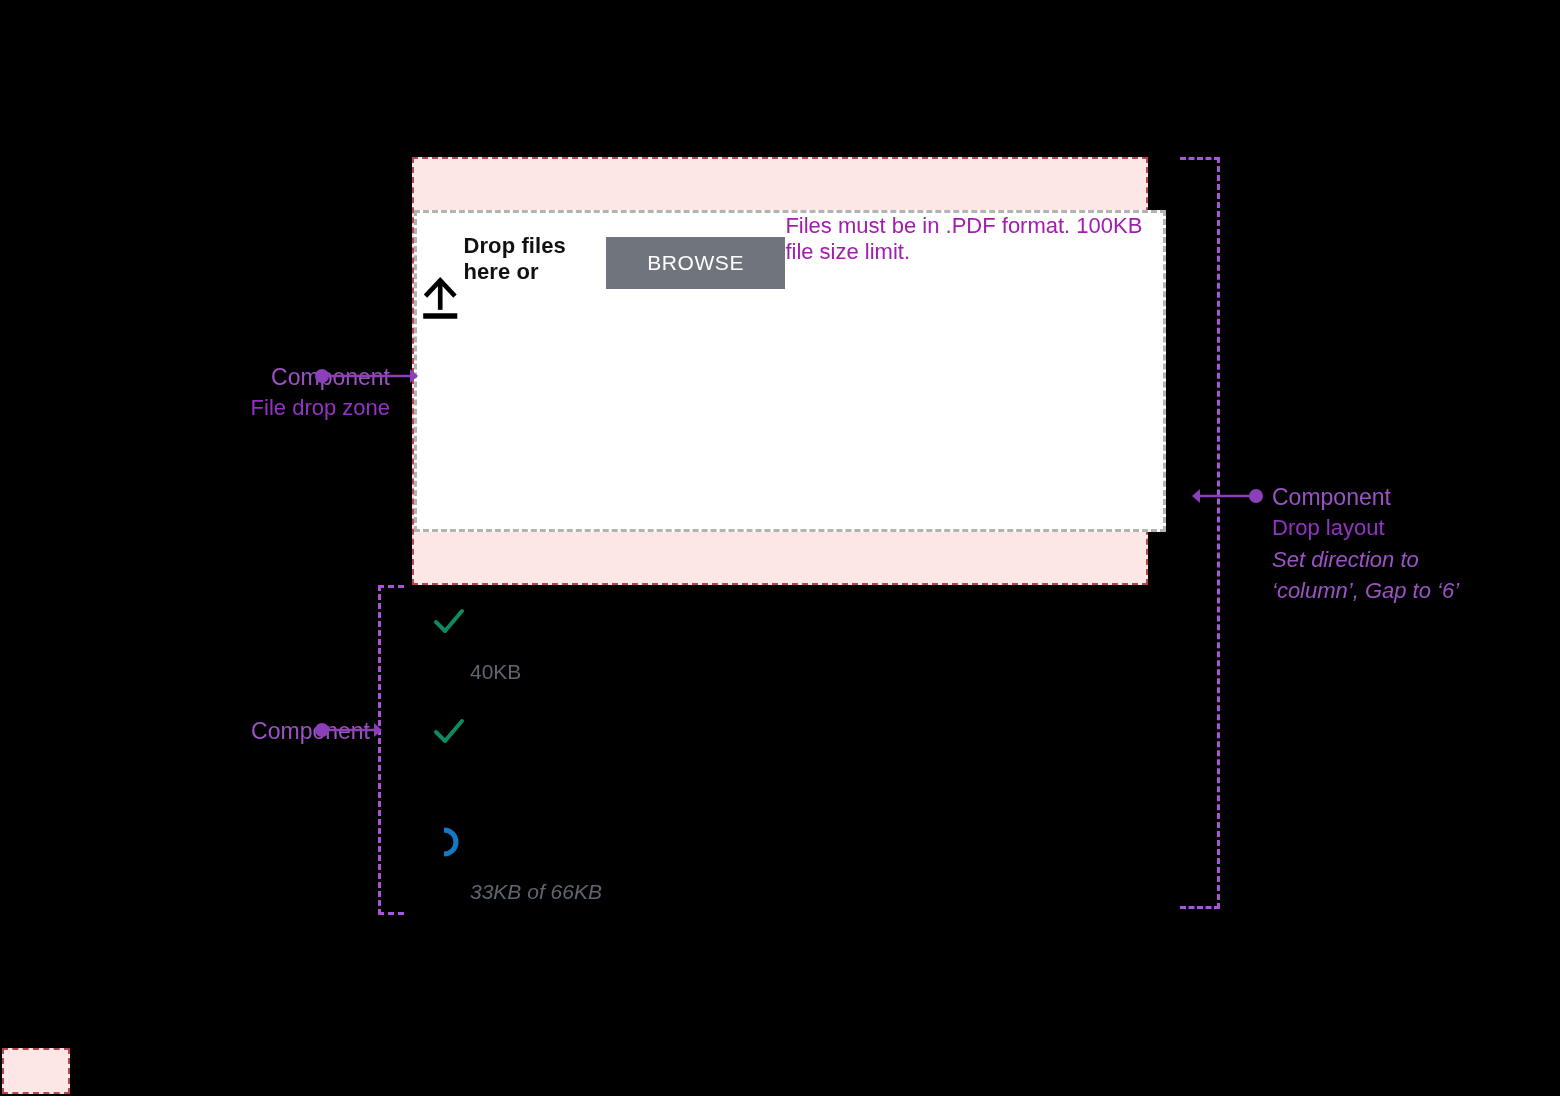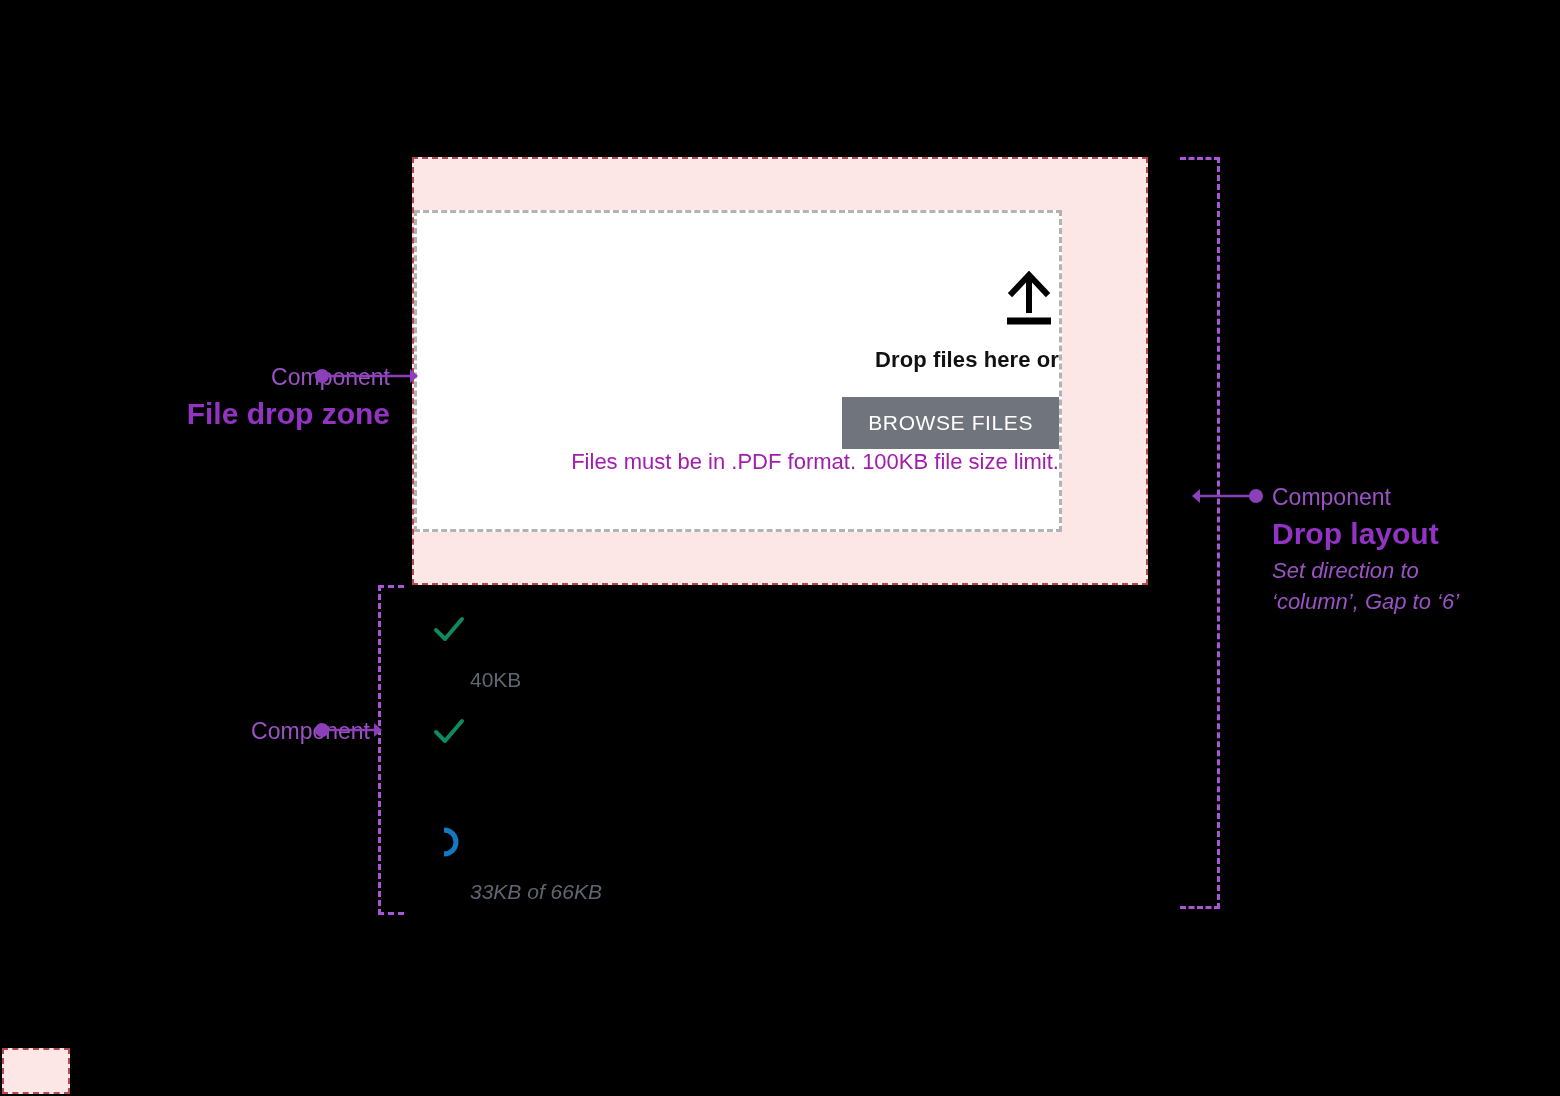--- a/index.html
+++ b/index.html
@@ -24,28 +24,28 @@
     width: 736px;
     height: 428px;
     background: #fce6e6;
     border: 2px dashed #b5484c;
     box-sizing: border-box;
   }
   .dropzone-inner {
     position: absolute;
     left: 0px;
     top: 51px;
-    width: 648px;
+    width: 752px;
     height: 322px;
     background: #ffffff;
     border: 3px dashed #b3b3b3;
     box-sizing: border-box;
     display: flex;
-    flex-direction: column;
-    align-items: flex-end;
+    flex-direction: row;
+    align-items: flex-start;
   }
 
   .upload-icon {
     margin-top: 58px;
     width: 60px;
     height: 56px;
     display: block;
   }
 
   .drop-title {
@@ -81,21 +81,21 @@
     left: 380px;
     top: 588px;
     width: 820px;
     height: 326px;
   }
   .file-item {
     position: absolute;
     left: 52px;
     width: 700px;
   }
-  .file-item.i0 { top: 24px; }
+  .file-item.i0 { top: 16px; }
   .file-item.i1 { top: 126px; }
   .file-item.i2 { top: 236px; font-style: italic; }
 
   .status-icon {
     display: block;
     width: 34px;
     height: 34px;
   }
   .file-name {
     display: block;
@@ -145,22 +145,22 @@
     position: absolute;
     color: #8b3fb8;
   }
   .annot-kind {
     font-size: 23px;
     color: #9a52c4;
     line-height: 1.35;
     white-space: nowrap;
   }
   .annot-title {
-    font-size: 30px;
-    font-weight: bold;
+    font-size: 22px;
+    font-weight: normal;
     color: #9333c4;
     line-height: 1.4;
     white-space: nowrap;
   }
   .annot-note {
     font-size: 22px;
     font-style: italic;
     color: #9a52c4;
     line-height: 1.42;
   }

